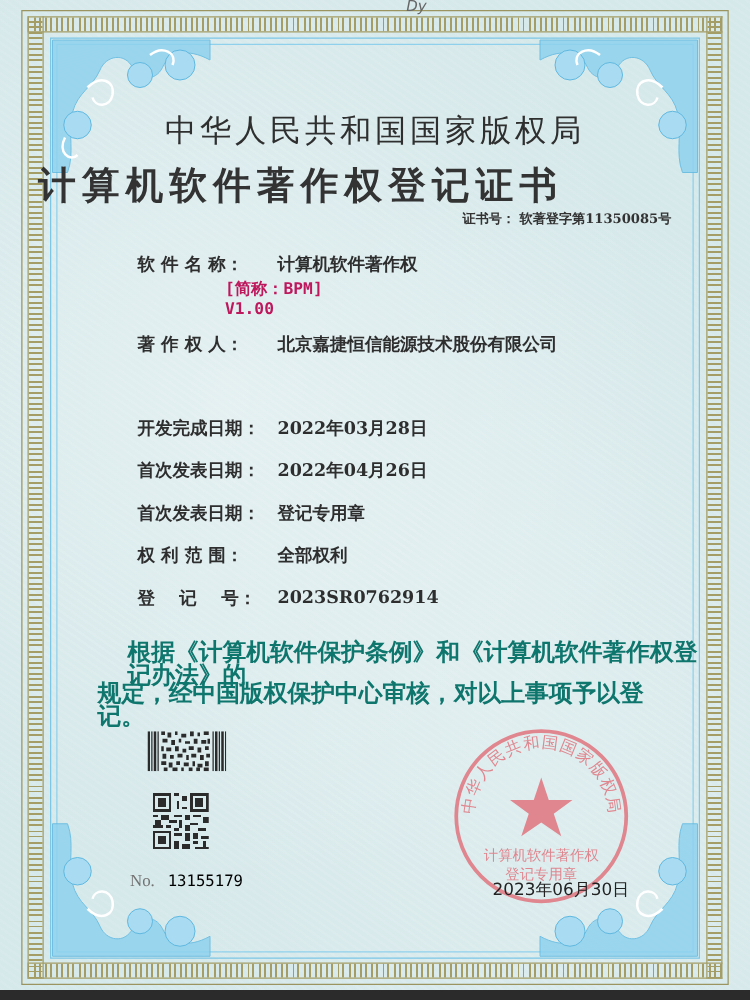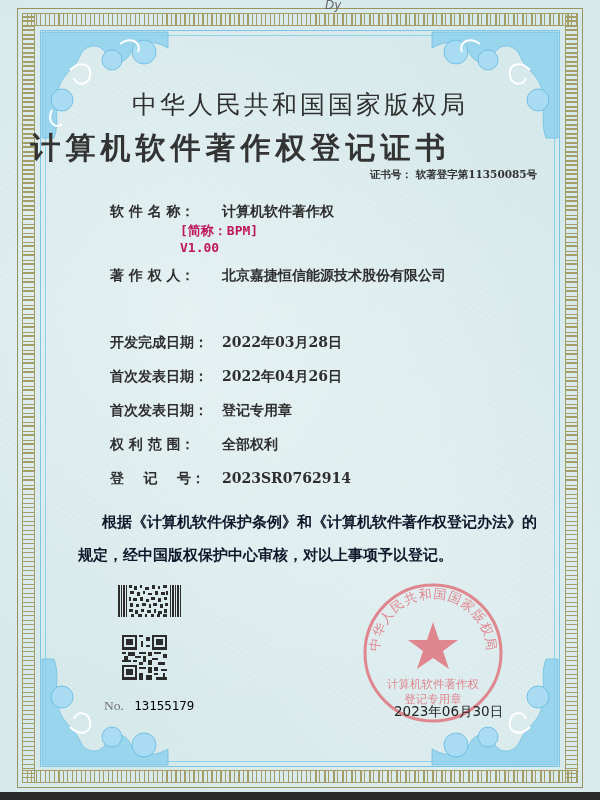--- a/index.html
+++ b/index.html
@@ -58,21 +58,21 @@
   .cert-title { position: absolute; left: 0; width: 481px; top: 128px; text-align: center;
     font-size: 30px; font-weight: bold; letter-spacing: 5px; color: #333; }
   .cert-no { position: absolute; left: 370px; top: 168px; font-size: 10.5px; font-weight: bold; color: #333; }
   .cert-no .lbl { margin-right: 0; }
 
   .field { position: absolute; left: 74px; font-size: 14px; font-weight: bold; color: #2e2e2e; margin-left: 36px; }
   .field .label { display: inline-block; width: 108px; white-space: pre; }
   .field .value { position: absolute; left: 112px; top: 0; white-space: nowrap; font-weight: bold; }
   .value-sub { position: absolute; left: 180px; font-size: 13px; font-weight: bold; color: #be185d; font-family: "DejaVu Sans Mono", monospace; }
 
-  .statement { position: absolute; left: 78px; width: 470px; font-size: 15px; font-weight: bold; color: #0f172a; line-height: 18px; }
+  .statement { position: absolute; left: 78px; width: 470px; font-size: 19px; font-weight: bold; color: #0f766e; line-height: 18px; }
 
   .barcode { position: absolute; left: 118px; top: 585px; width: 63px; height: 32px; }
   .qrcode { position: absolute; left: 122px; top: 634px; width: 45px; height: 46px; }
   .serial { position: absolute; left: 104px; top: 697px; font-size: 13.5px; }
   .serial .no { color: #737373; font-family: "Liberation Serif", serif; }
   .serial .num { color: #000000; font-family: "DejaVu Sans Mono", monospace; font-size: 12.5px; margin-left: 6px; }
 
   .seal { position: absolute; left: 358px; top: 578px; width: 150px; height: 150px; opacity: 0.82; }
   .issue-date { position: absolute; left: 366px; top: 703px; font-family: "DejaVu Sans", sans-serif; font-size: 13.5px; color: #222; margin-left: 28px; }
 </style>

